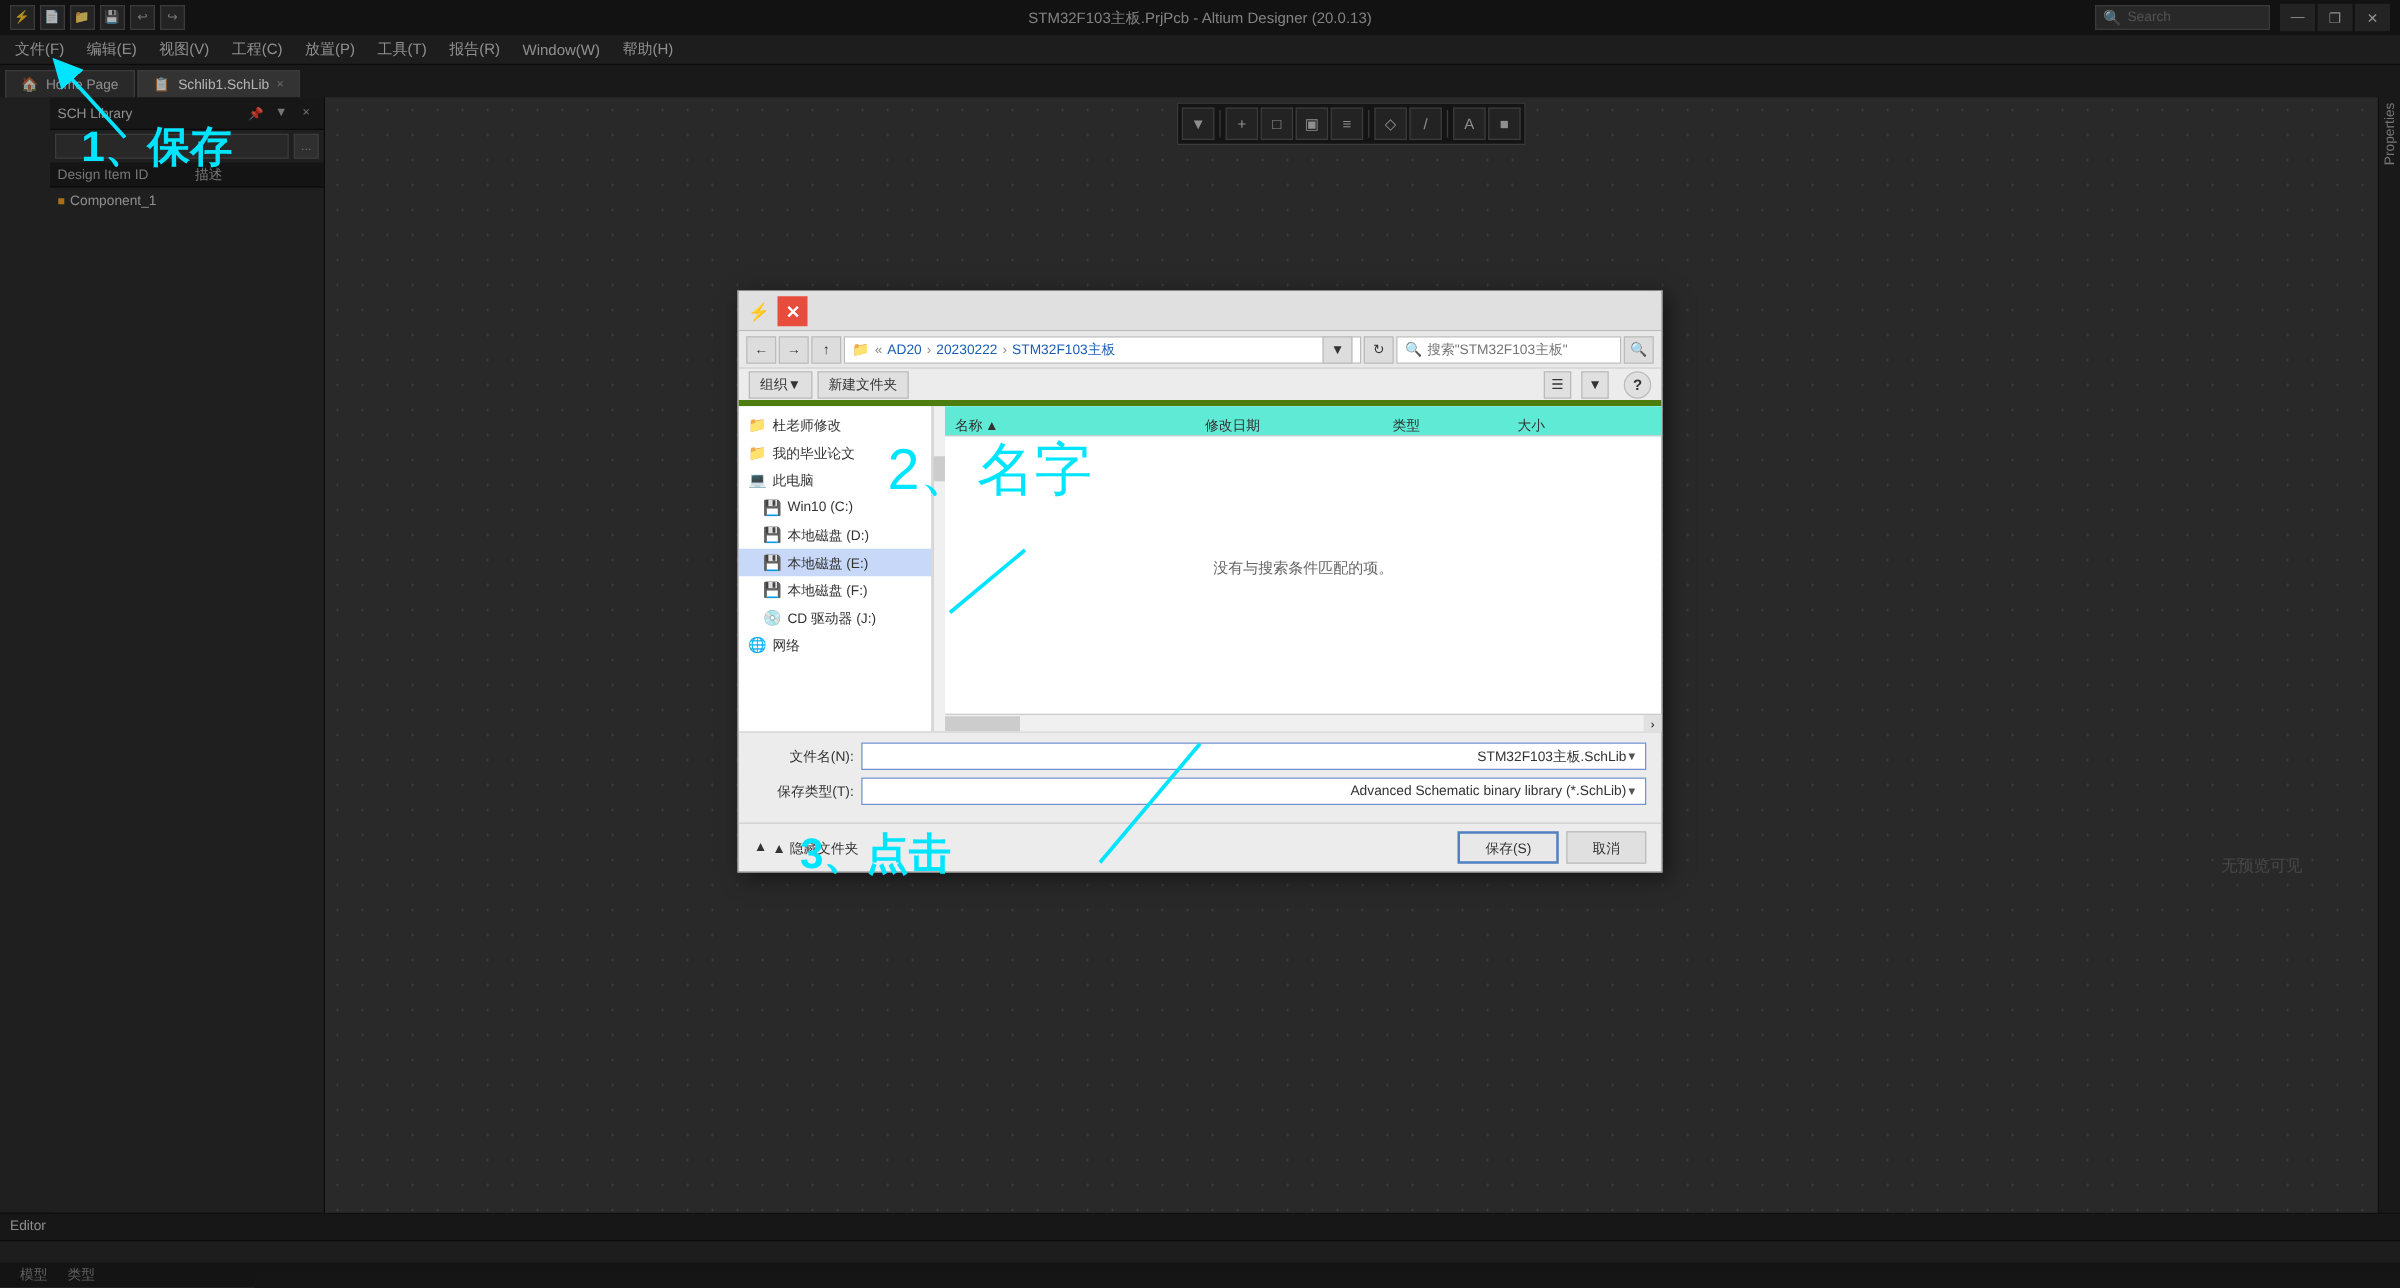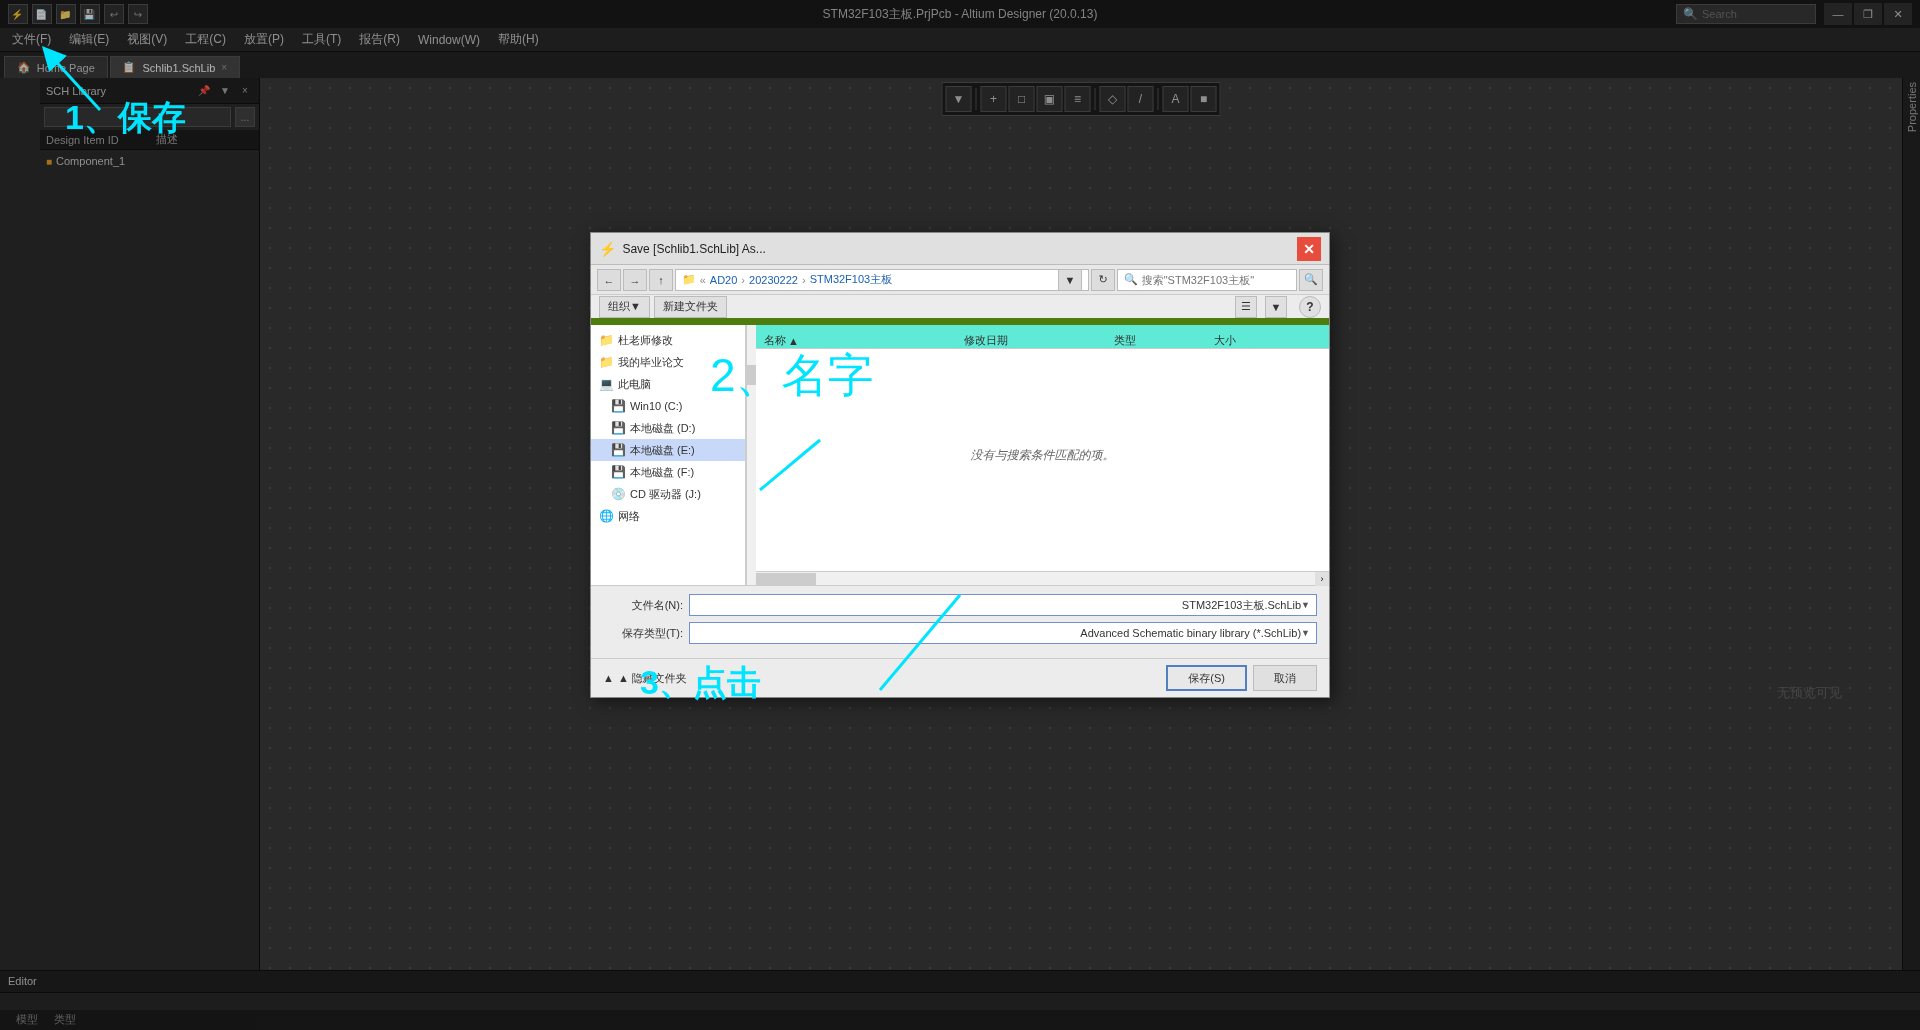--- a/index.html
+++ b/index.html
@@ -405,21 +405,21 @@
       outline: none;
       font-size: 11px;
       color: #333;
       width: 140px;
     }
 
     
     #dialog-toolbar {
       height: 30px;
       background: #ececec;
-      border-bottom: 7px solid #4d7c0f;
+      border-bottom: 5px solid #4d7c0f;
       display: flex;
       align-items: center;
       padding: 0 8px;
       gap: 4px;
     }
     .org-btn {
       height: 22px;
       padding: 0 8px;
       background: #e0e0e0;
       border: 1px solid #bbb;
@@ -508,21 +508,20 @@
     .col-date { width: 150px; }
     .col-type { width: 100px; }
     .col-size { width: 80px; }
     #no-match-text {
       position: absolute;
       top: 50%;
       left: 50%;
       transform: translate(-50%, -50%);
       font-size: 12px;
       color: #666;
-      font-style: italic;
     }
 
     
     #dialog-scrollbar {
       position: absolute;
       bottom: 0;
       left: 0;
       right: 0;
       height: 14px;
       background: #f0f0f0;
@@ -726,21 +725,20 @@
     <span class="editor-col">模型</span>
     <span class="editor-col">类型</span>
   </div>
 </div>
 
 <div id="dialog-overlay">
   <div id="dialog">
 
     <div id="dialog-titlebar">
       <span style="color:#f0a020; font-size:14px;">⚡</span>
-      <span id="dialog-title-text">Save [Schlib1.SchLib] As...</span>
       <button id="dialog-close-btn">✕</button>
     </div>
 
     <div id="dialog-nav">
       <button class="dlg-nav-btn">←</button>
       <button class="dlg-nav-btn">→</button>
       <button class="dlg-nav-btn">↑</button>
       <div id="path-bar">
         <span style="color:#f0a020;">📁</span>
         <span class="path-sep">«</span>

